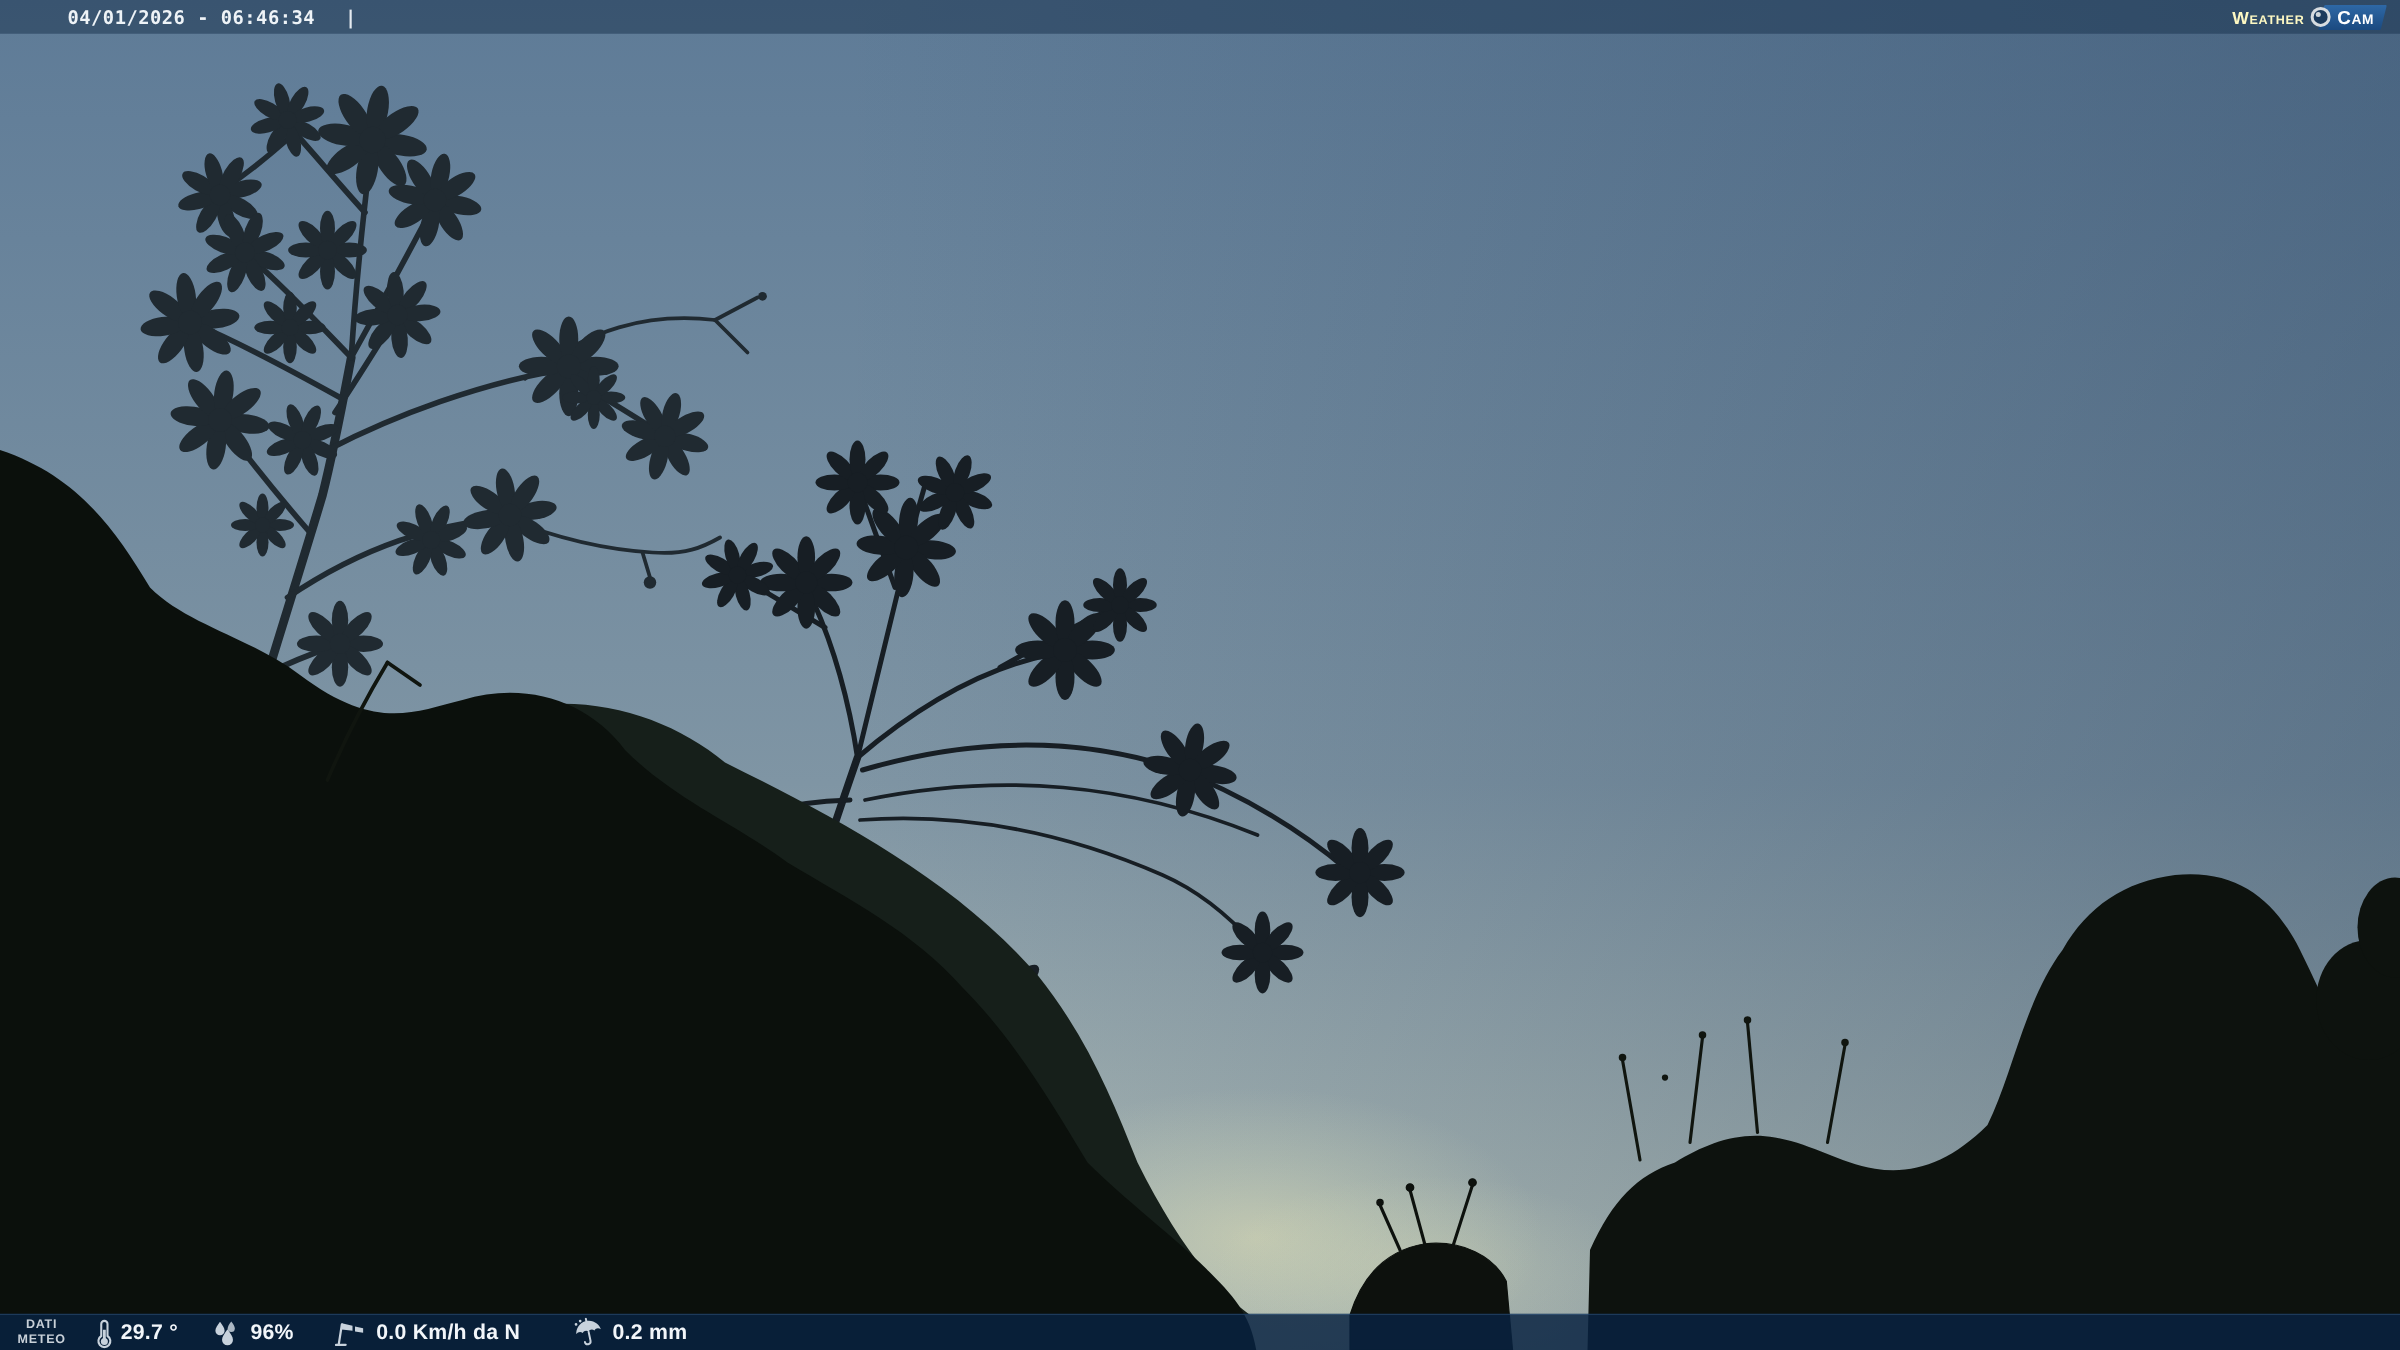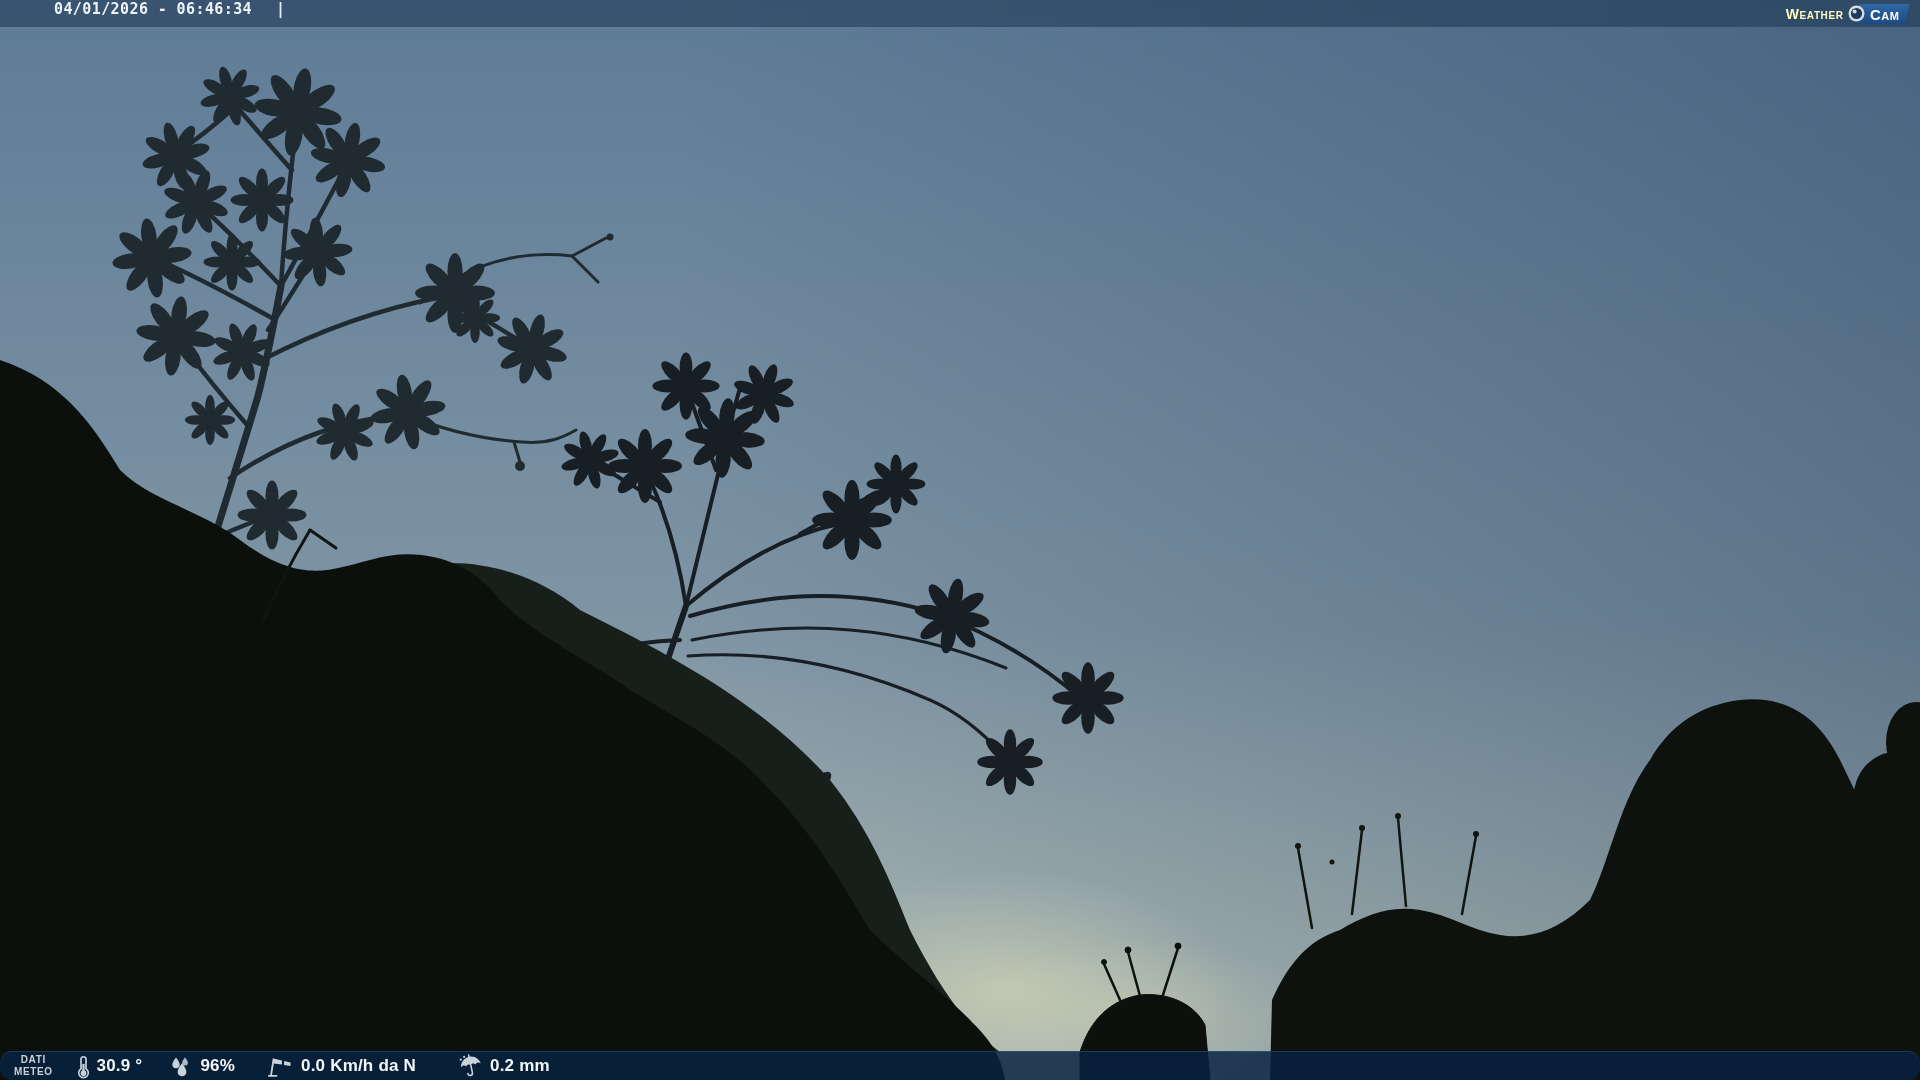--- a/index.html
+++ b/index.html
@@ -3,21 +3,21 @@
 <meta charset="utf-8">
 <style>
   html,body{margin:0;padding:0;background:#000;}
   .stage{position:relative;width:1920px;height:1080px;overflow:hidden;
          font-family:"Liberation Sans", sans-serif;}
   .scene{position:absolute;inset:0;display:block;}
 
   
   .topbar{position:absolute;top:0;left:0;right:0;height:27px;
           background:rgba(28,52,80,0.55);
-          display:flex;
+          display:flex;align-items:center;
           color:#eef3f7;
           font-family:"DejaVu Sans Mono", monospace;
           font-weight:700;font-size:15px;letter-spacing:.4px;}
   .topbar .dt{margin-left:54px;white-space:pre;}
   .topbar .sep{margin:0 26px 0 24px;opacity:.95;}
   .topbar .ttl{white-space:pre;}
   .logo{margin-left:auto;margin-right:13px;display:flex;align-items:center;height:27px;}
   .logo .w{font-family:"Liberation Sans", sans-serif;font-weight:700;font-size:14px;
            color:#fef9c3;font-variant:small-caps;letter-spacing:.6px;}
   .logo .lens{width:17px;height:17px;margin:0 -8px 0 4px;position:relative;z-index:2;}
@@ -25,21 +25,21 @@
                  transform:skewX(-14deg);display:flex;align-items:center;
                  padding:0 8px 0 13px;border-radius:1px;}
   .logo .camwrap span{display:inline-block;transform:skewX(14deg);
                  font-family:"Liberation Sans", sans-serif;font-weight:700;font-size:15px;
                  color:#ffffff;font-variant:small-caps;letter-spacing:.5px;}
 
   
   .botbar{position:absolute;left:0;right:0;bottom:0;height:28px;
           background:rgba(8,34,66,0.84);
           border-top:1px solid rgba(90,140,190,0.25);
-          display:flex;align-items:center;color:#f2f6fa;border-radius:12px;}
+          display:flex;align-items:center;color:#f2f6fa;}
   .meteo-label{margin-left:14px;margin-right:24px;text-align:center;
                font-size:10px;line-height:1.25;font-weight:700;
                color:#c8d0d8;letter-spacing:.6px;}
   .wx-item{display:flex;align-items:center;gap:7px;margin-right:27px;}
   .wx-item.wind{margin-left:6px;}
   .wx-item.rain{margin-left:16px;}
   .wx-value{font-size:17px;font-weight:700;letter-spacing:.2px;white-space:pre;}
   .wx-icon{display:block;}
 </style>
 </head>
@@ -246,21 +246,21 @@
       <div>DATI</div>
       <div>METEO</div>
     </div>
 
     <div class="wx-item">
       <svg class="wx-icon" width="13" height="25" viewBox="0 0 12 24">
         <path d="M6,2.6 a2.4,2.4 0 0 1 2.4,2.4 v9.2 a4.6,4.6 0 1 1 -4.8,0 V5 A2.4,2.4 0 0 1 6,2.6 Z" fill="none" stroke="#c8d2dc" stroke-width="1.6"></path>
         <line x1="6" y1="9.5" x2="6" y2="18" stroke="#c8d2dc" stroke-width="2.2"></line>
         <circle cx="6" cy="18.4" r="2.7" fill="#c8d2dc"></circle>
       </svg>
-      <span class="wx-value">30.9 °</span>
+      <span class="wx-value">29.7 °</span>
     </div>
 
     <div class="wx-item">
       <svg class="wx-icon" width="24" height="24" viewBox="0 0 24 24">
         <g fill="#c8d2dc">
           <path transform="translate(7,9) scale(0.8)" d="M0,-7 C2.8,-3.2 4.6,-0.6 4.6,2 a4.6,4.6 0 1 1 -9.2,0 C-4.6,-0.6 -2.8,-3.2 0,-7 Z"></path>
           <path transform="translate(16,7.5) scale(0.62)" d="M0,-7 C2.8,-3.2 4.6,-0.6 4.6,2 a4.6,4.6 0 1 1 -9.2,0 C-4.6,-0.6 -2.8,-3.2 0,-7 Z" opacity="0.85"></path>
           <path transform="translate(13,16) scale(0.95)" d="M0,-7 C2.8,-3.2 4.6,-0.6 4.6,2 a4.6,4.6 0 1 1 -9.2,0 C-4.6,-0.6 -2.8,-3.2 0,-7 Z"></path>
         </g>
       </svg>

